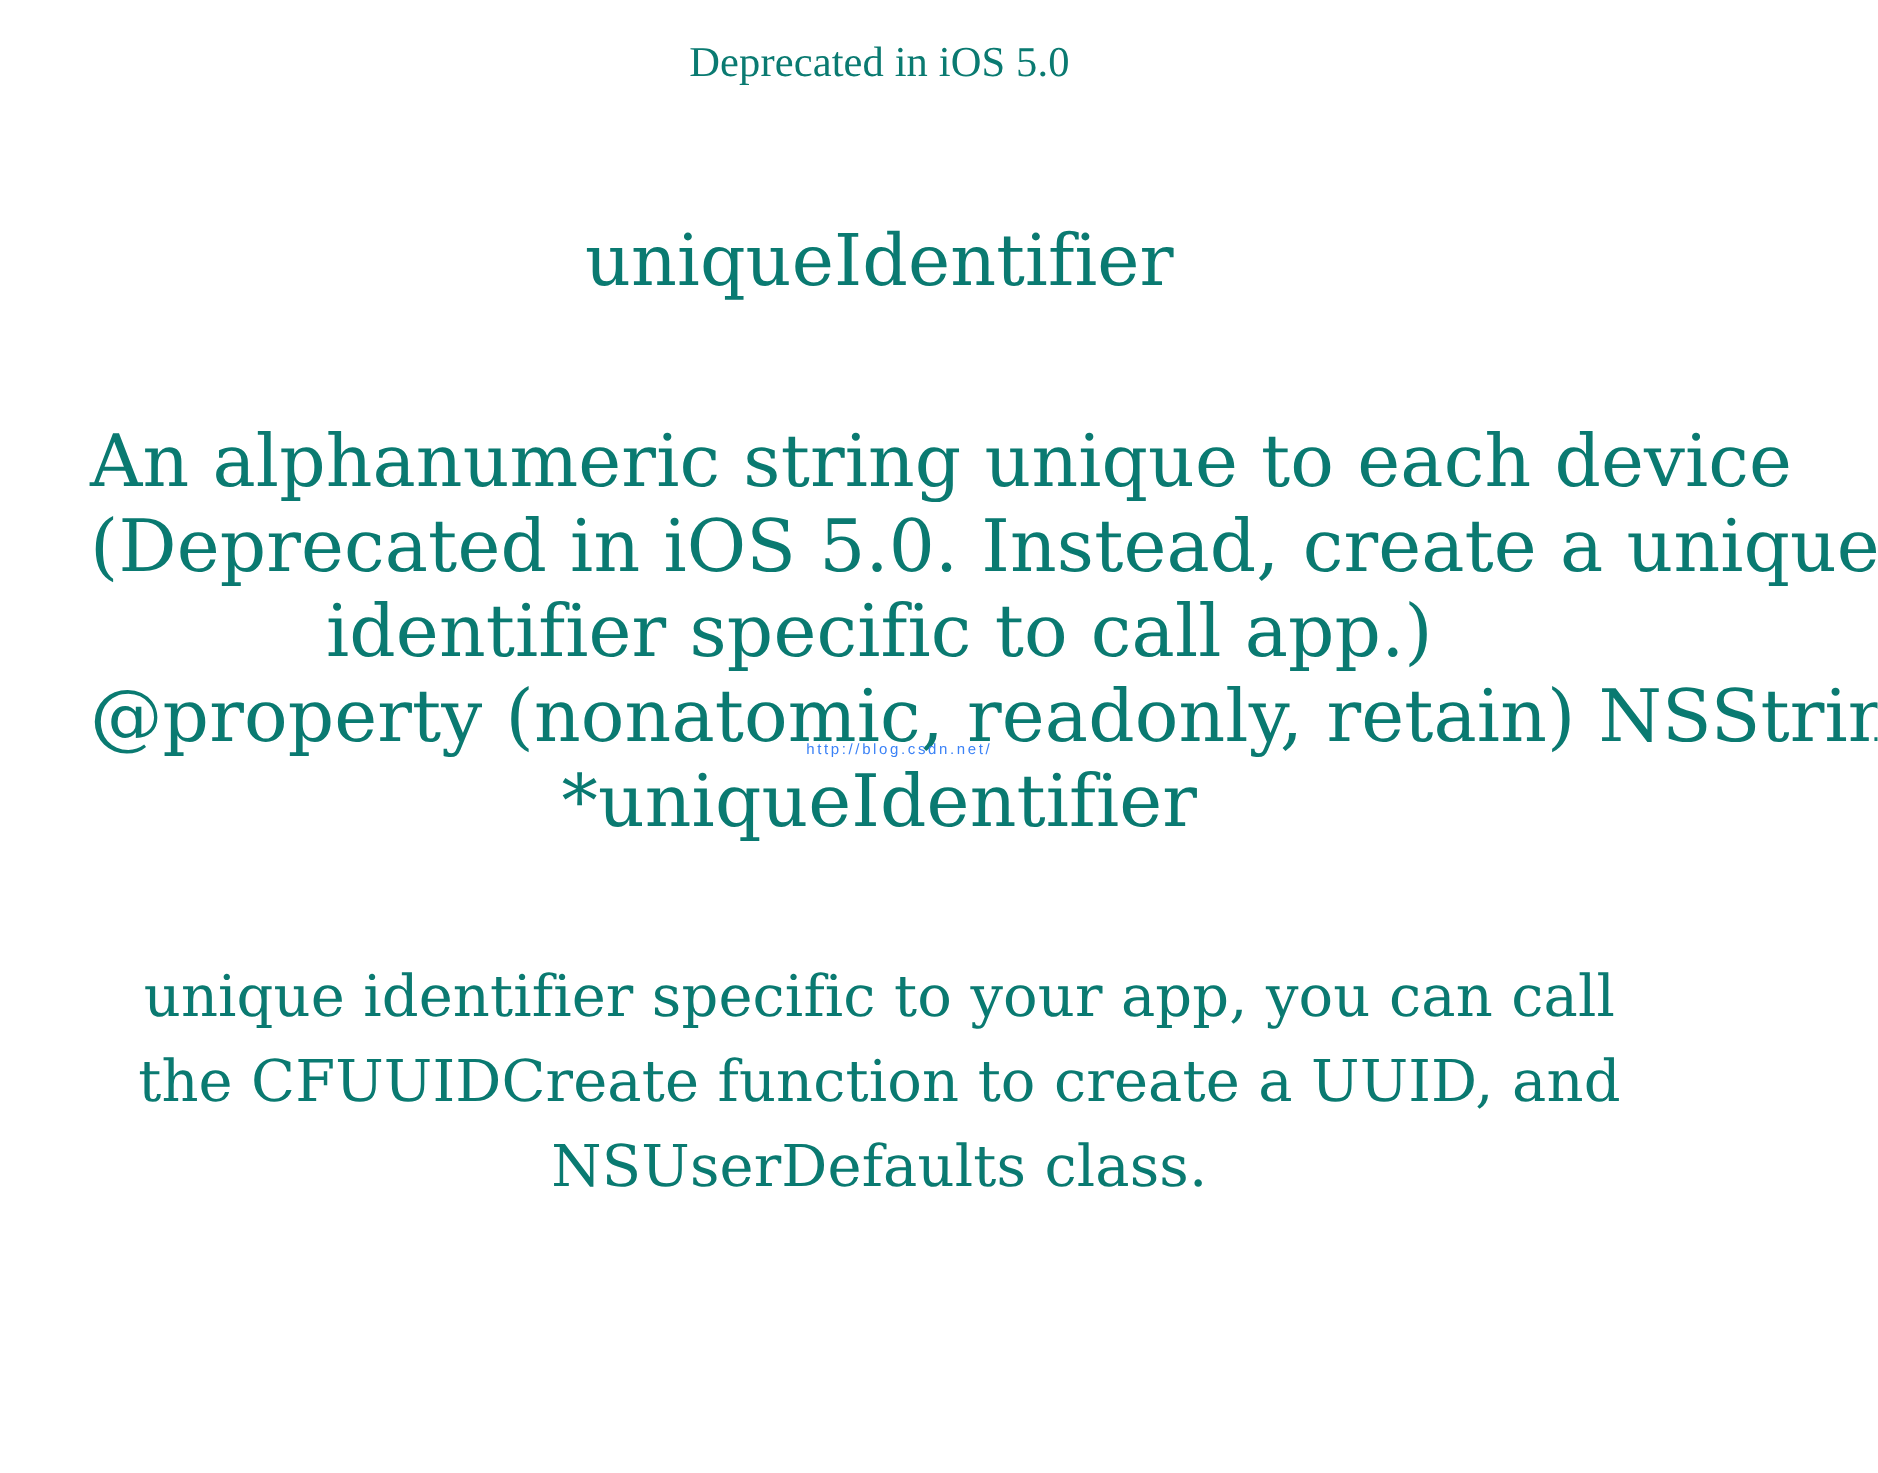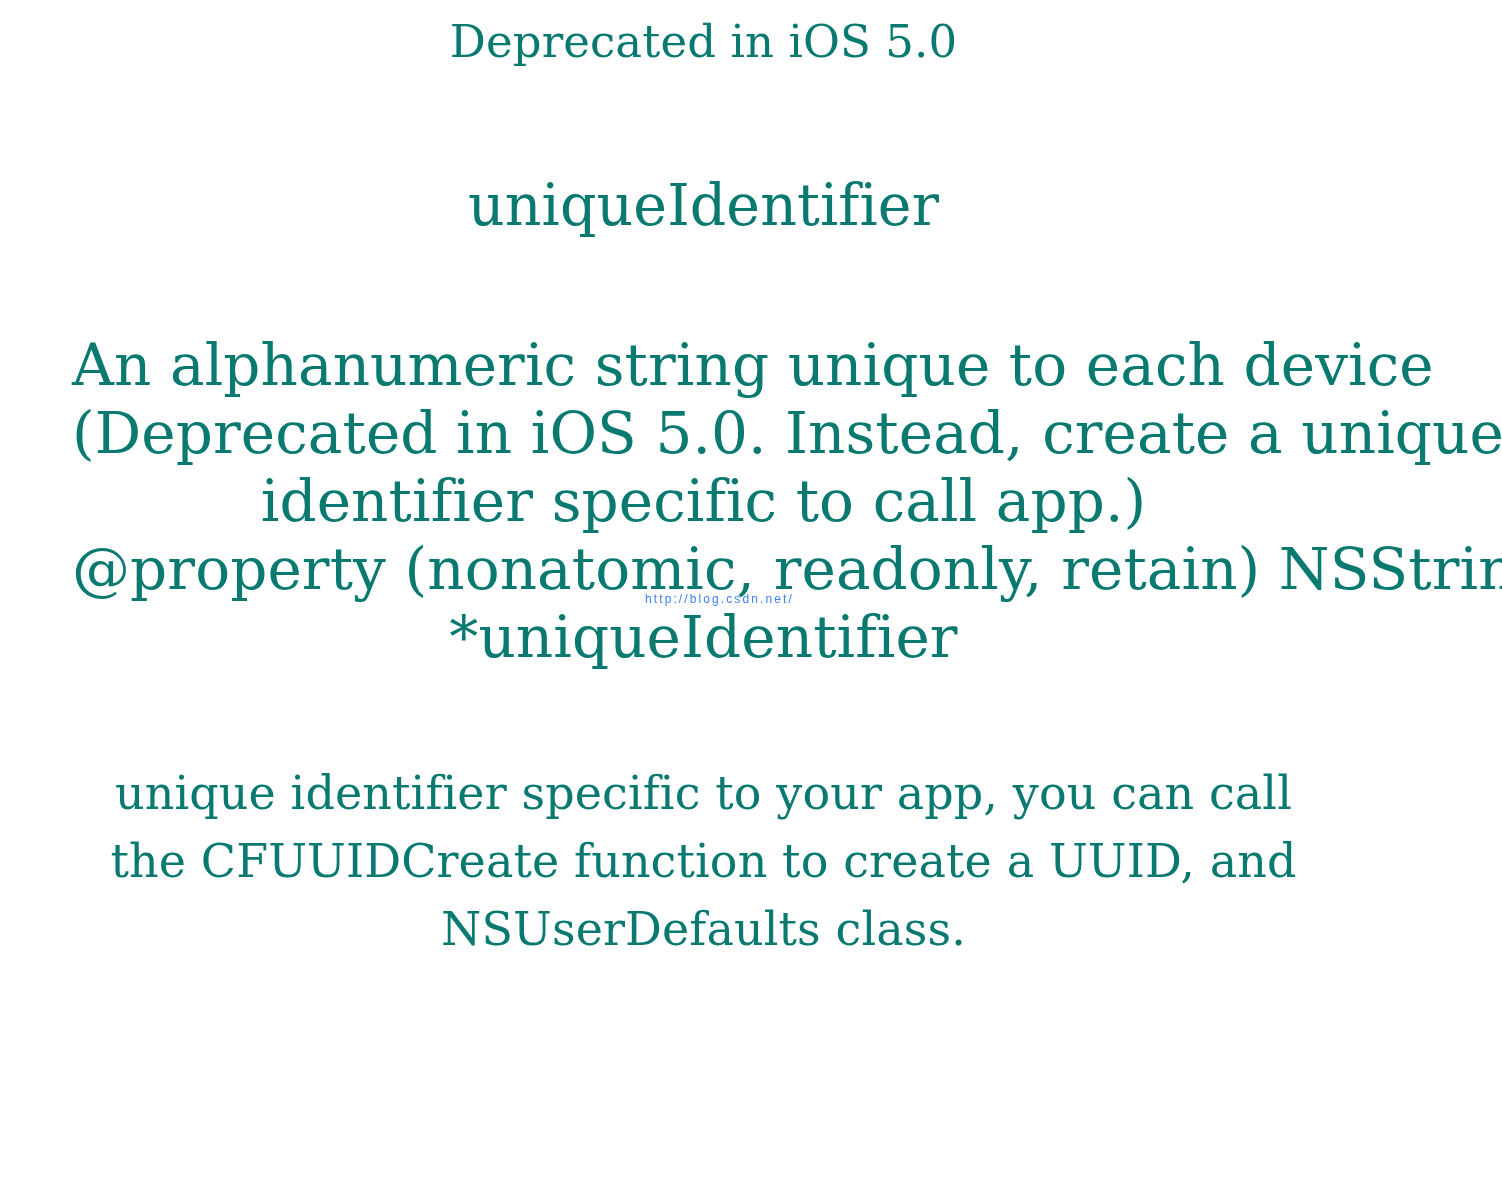--- a/index.html
+++ b/index.html
@@ -26,26 +26,27 @@
 
   .doc-body {
     position: absolute;
     left: 72px;
     top: 0;
     width: 1263px;
     text-align: center;
   }
 
   .heading-deprecated {
-    font-size: 45px;
+    font-size: 34px;
     line-height: 1.0;
     margin: 0;
-    padding-top: 19px;
+    padding-top: 34px;
     letter-spacing: 0.1px;
     white-space: nowrap;
+    font-family: Liberation Serif, serif;
   }
 
   .heading-property {
     font-size: 57px;
     line-height: 1.0;
     margin: 16px;
     padding-top: 97px;
     letter-spacing: 0.1px;
     white-space: nowrap;
   }

